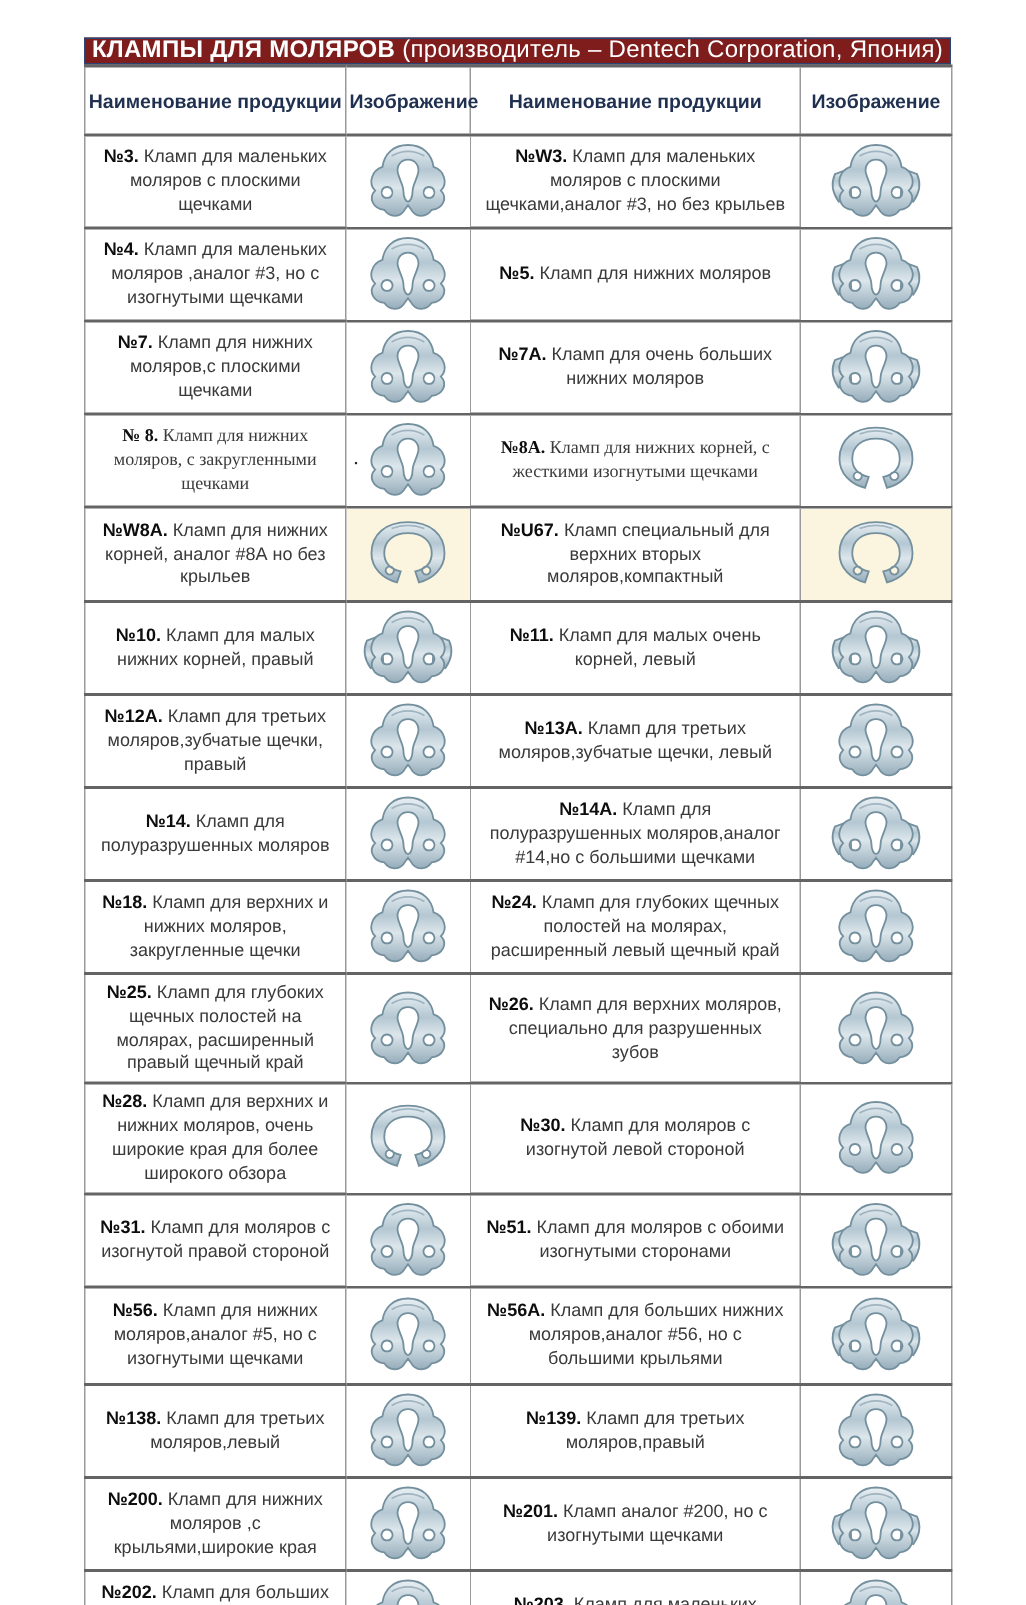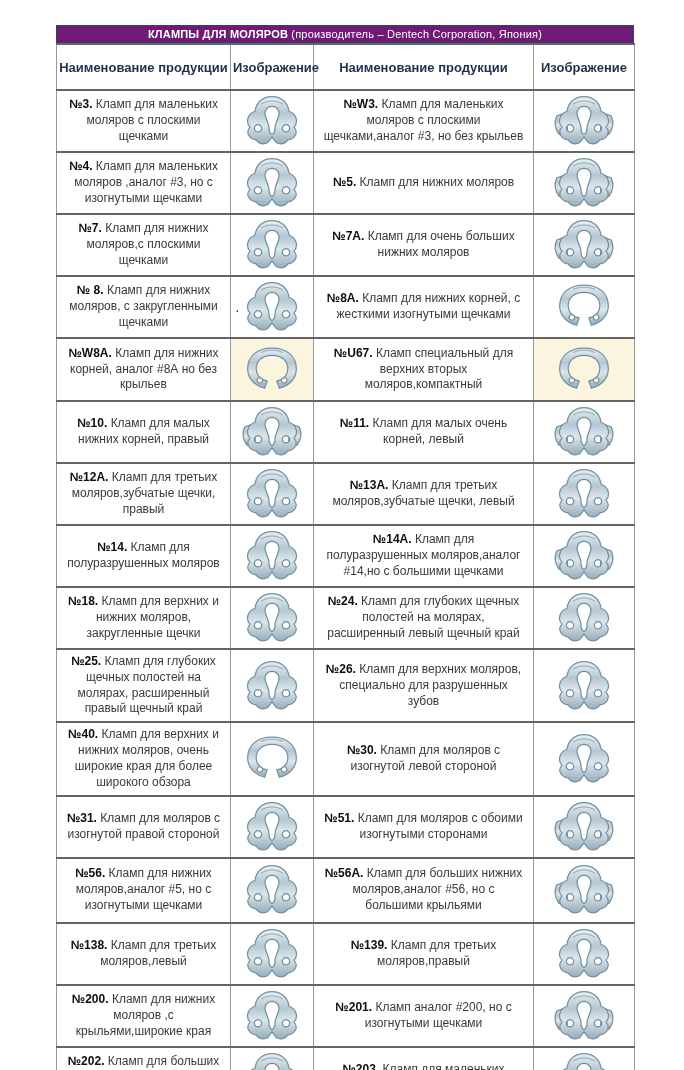--- a/index.html
+++ b/index.html
@@ -1,21 +1,21 @@
 <!DOCTYPE html>
 <html><head>
 <meta charset="utf-8">
 <style>
   html,body{margin:0;padding:0;background:#ffffff;}
   body{width:684px;height:1070px;font-family:"Liberation Sans",sans-serif;}
   .page{position:relative;width:684px;height:1070px;background:#fff;overflow:hidden;}
   .doc{position:absolute;left:56px;top:25px;width:578px;}
   .title-bar{
-    background:#701a75;border:1px solid #2a4473;color:#fff;text-align:center;
-    font-size:11px;line-height:16px;height:16px;font-weight:bold;letter-spacing:.2px;
+    background:#7f1d1d;border:1px solid #2a4473;color:#fff;text-align:center;
+    font-size:16px;line-height:16px;height:16px;font-weight:bold;letter-spacing:.2px;
   }
   .title-rest{font-weight:normal;}
   table.catalog{border-collapse:collapse;width:578px;table-layout:fixed;}
   th,td{
     border-left:1px solid #9a9a9a;border-right:1px solid #9a9a9a;
     border-top:2px solid #646464;border-bottom:2px solid #646464;
     background:#fff;vertical-align:middle;
   }
   th{
     height:40px;font-size:13px;font-weight:bold;color:#1f3050;text-align:center;padding:2px;
@@ -108,21 +108,21 @@
           <tr style="height: 58px;">
             <td class="text-cell"><span class="num">№7.</span> <span>Кламп для нижних моляров,с плоскими щечками</span></td>
             <td class="img-cell"><svg viewBox="0 0 100 92" class="clamp">
                 <use href="#sym-butterfly"></use>
               </svg></td>
             <td class="text-cell"><span class="num">№7А.</span> <span>Кламп для очень больших нижних моляров</span></td>
             <td class="img-cell"><svg viewBox="0 0 100 92" class="clamp">
                 <use href="#sym-winged"></use>
               </svg></td>
           </tr>
-          <tr style="height: 59px;">
+          <tr style="height: 59px; font-family: Liberation Serif, serif;">
             <td class="text-cell"><span class="num">№ 8.</span> <span>Кламп для нижних моляров, с закругленными щечками</span></td>
             <td class="img-cell"><span class="artifact-dot">·</span><svg viewBox="0 0 100 92" class="clamp">
                 <use href="#sym-butterfly"></use>
               </svg></td>
             <td class="text-cell"><span class="num">№8А.</span> <span>Кламп для нижних корней, с жесткими изогнутыми щечками</span></td>
             <td class="img-cell"><svg viewBox="0 0 100 92" class="clamp">
                 <use href="#sym-ring"></use>
               </svg></td>
           </tr>
           <tr style="height: 63px;">
@@ -179,21 +179,21 @@
             <td class="text-cell"><span class="num">№25.</span> <span>Кламп для глубоких щечных полостей на молярах, расширенный правый щечный край</span></td>
             <td class="img-cell"><svg viewBox="0 0 100 92" class="clamp">
                 <use href="#sym-butterfly"></use>
               </svg></td>
             <td class="text-cell"><span class="num">№26.</span> <span>Кламп для верхних моляров, специально для разрушенных зубов</span></td>
             <td class="img-cell"><svg viewBox="0 0 100 92" class="clamp">
                 <use href="#sym-butterfly"></use>
               </svg></td>
           </tr>
           <tr style="height: 62px;">
-            <td class="text-cell"><span class="num">№40.</span> <span>Кламп для верхних и нижних моляров, очень широкие края для более широкого обзора</span></td>
+            <td class="text-cell"><span class="num">№28.</span> <span>Кламп для верхних и нижних моляров, очень широкие края для более широкого обзора</span></td>
             <td class="img-cell"><svg viewBox="0 0 100 92" class="clamp">
                 <use href="#sym-ring"></use>
               </svg></td>
             <td class="text-cell"><span class="num">№30.</span> <span>Кламп для моляров с изогнутой левой стороной</span></td>
             <td class="img-cell"><svg viewBox="0 0 100 92" class="clamp">
                 <use href="#sym-butterfly"></use>
               </svg></td>
           </tr>
           <tr style="height: 53px;">
             <td class="text-cell"><span class="num">№31.</span> <span>Кламп для моляров с изогнутой правой стороной</span></td>

